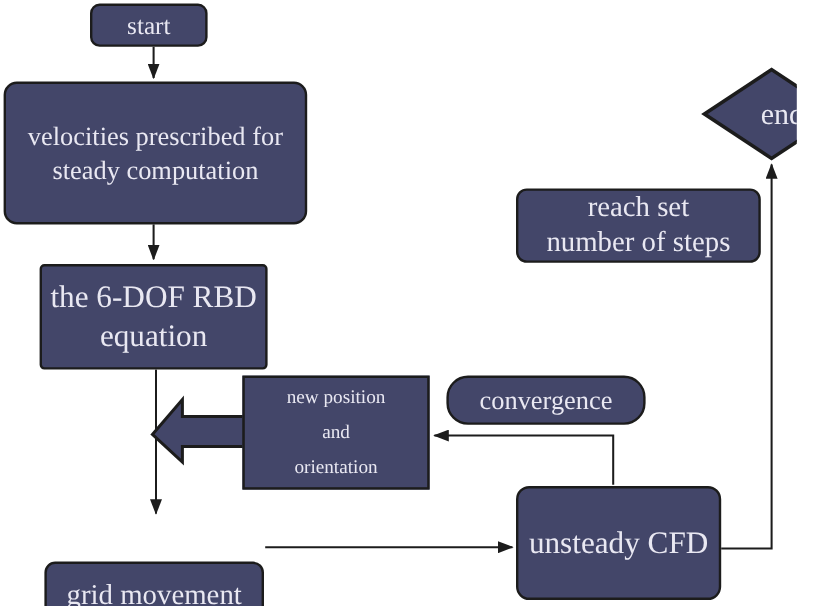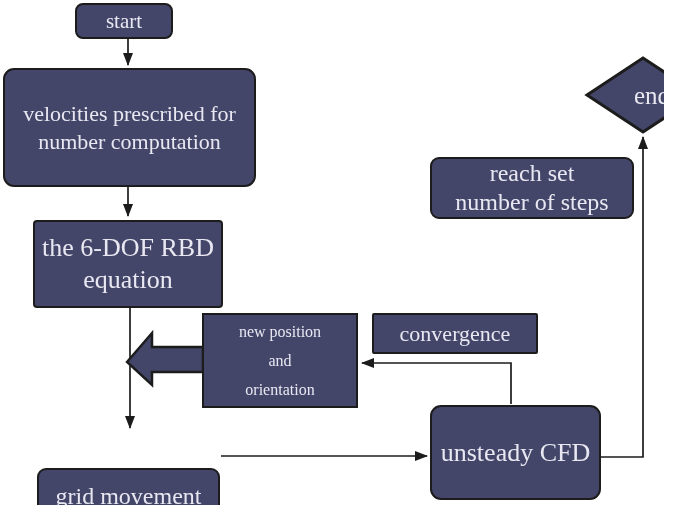--- a/index.html
+++ b/index.html
@@ -43,21 +43,21 @@
     justify-content: center;
     align-items: center;
     text-align: center;
   }
   .node span { display: block; white-space: nowrap; }
   #n-start   { left: 75px;  top: 3px;   width: 98px;  height: 36px; border-radius: 8px;  font-size: 21px; }
   #n-steady  { left: 3px;   top: 68px;  width: 253px; height: 119px; border-radius: 11px; font-size: 22px; line-height: 28px; }
   #n-rbd     { left: 33px;  top: 220px; width: 190px; height: 88px; border-radius: 4px; font-size: 26px; line-height: 32px; }
   #n-grid    { left: 37px;  top: 456px; width: 183px; height: 56px; border-radius: 9px;  font-size: 24px; margin-top: 12px; }
   #n-newpos  { left: 202px; top: 313px; width: 156px; height: 95px; border-radius: 0;    font-size: 16px; line-height: 29px; }
-  #n-conv    { left: 372px; top: 313px; width: 166px; height: 41px; border-radius: 2px; font-size: 22px; }
+  #n-conv    { left: 372px; top: 313px; width: 166px; height: 41px; border-radius: 18px; font-size: 22px; }
   #n-cfd     { left: 430px; top: 405px; width: 171px; height: 95px; border-radius: 11px; font-size: 26px; line-height: 31px; gap: 22px; }
   #n-reach   { left: 430px; top: 157px; width: 204px; height: 62px; border-radius: 9px;  font-size: 24px; line-height: 29px; text-align: right; }
   #n-end-label {
     position: absolute;
     left: 603px; top: 81px; width: 82px; height: 30px;
     padding-left: 8px;
     color: var(--node-text);
     font-size: 25px;
     display: flex; justify-content: center; align-items: center;
     text-align: center;
@@ -86,21 +86,21 @@
 
     <polygon class="shape" stroke-width="3" points="587,95 643,58 699,95 643,132"></polygon>
   </svg>
 
   <div class="node" id="n-start">
     <span>start</span>
   </div>
 
   <div class="node" id="n-steady">
     <span>velocities prescribed for</span>
-    <span>number computation</span>
+    <span>steady computation</span>
   </div>
 
   <div class="node" id="n-rbd">
     <span>the 6-DOF RBD</span>
     <span>equation</span>
   </div>
 
   <div class="node" id="n-grid">
     <span>grid movement</span>
   </div>

